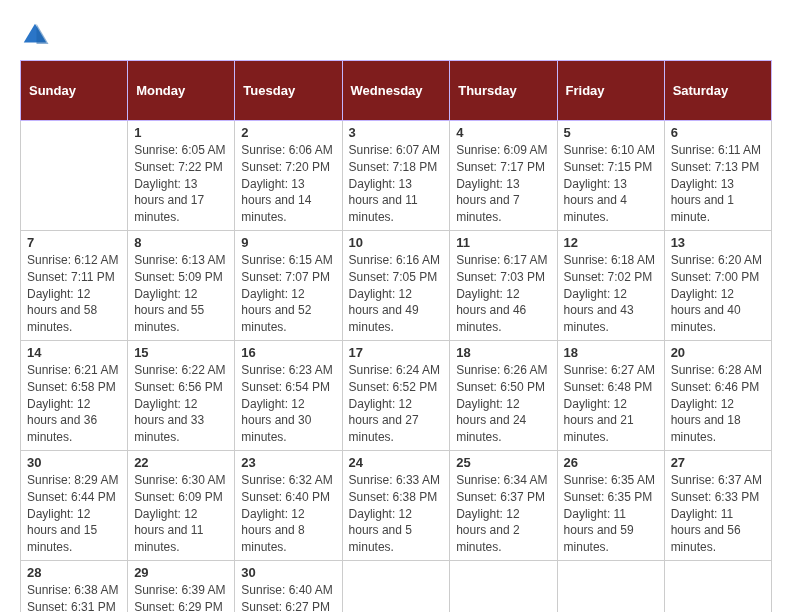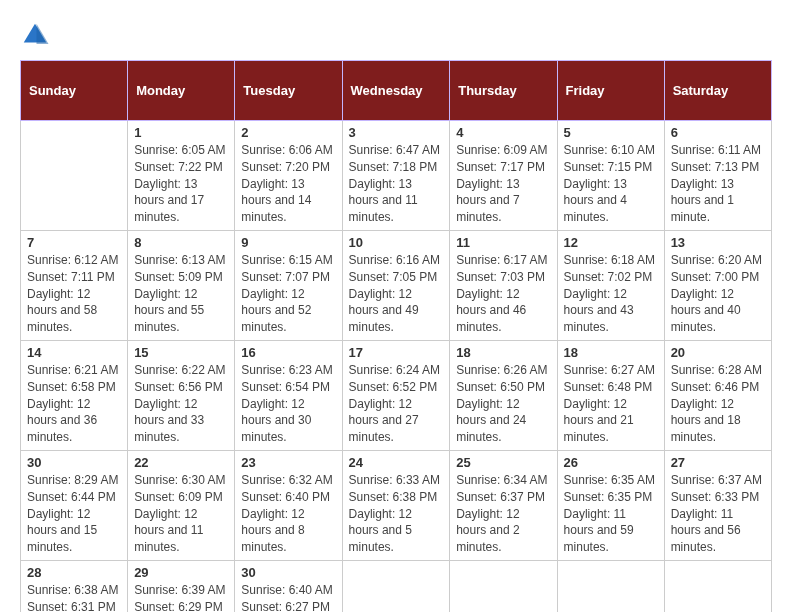--- a/index.html
+++ b/index.html
@@ -130,21 +130,21 @@
         </td>
         <td>
           <div class="day-number">2</div>
           <div class="cell-content">Sunrise: 6:06 AM
 Sunset: 7:20 PM
 Daylight: 13 hours
 and 14 minutes.</div>
         </td>
         <td>
           <div class="day-number">3</div>
-          <div class="cell-content">Sunrise: 6:47 AM
+          <div class="cell-content">Sunrise: 6:07 AM
 Sunset: 7:18 PM
 Daylight: 13 hours
 and 11 minutes.</div>
         </td>
         <td>
           <div class="day-number">4</div>
           <div class="cell-content">Sunrise: 6:09 AM
 Sunset: 7:17 PM
 Daylight: 13 hours
 and 7 minutes.</div>

